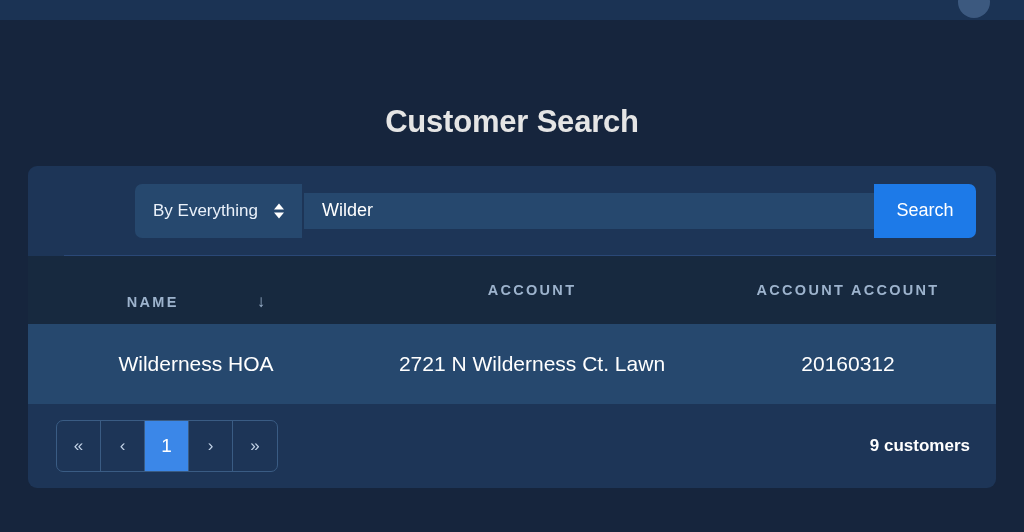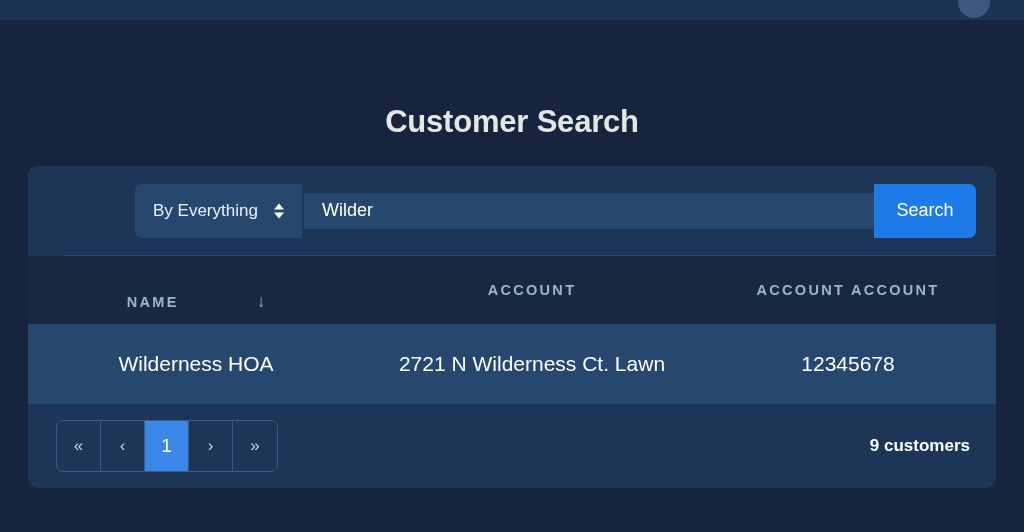--- a/index.html
+++ b/index.html
@@ -261,21 +261,21 @@
           <span class="sort-arrow">↓</span>
         </span>
       </div>
       <div class="th col-address">ACCOUNT</div>
       <div class="th col-account">ACCOUNT ACCOUNT</div>
     </div>
 
     <div class="tbody-row">
       <div class="td col-name">Wilderness HOA</div>
       <div class="td col-address">2721 N Wilderness Ct. Lawn</div>
-      <div class="td col-account">12345678</div>
+      <div class="td col-account">20160312</div>
     </div>
 
   </div>
 
   <div class="panel-footer">
 
     <div class="pagination">
       <button class="page-btn">«</button>
       <button class="page-btn">‹</button>
       <button class="page-btn active">1</button>

